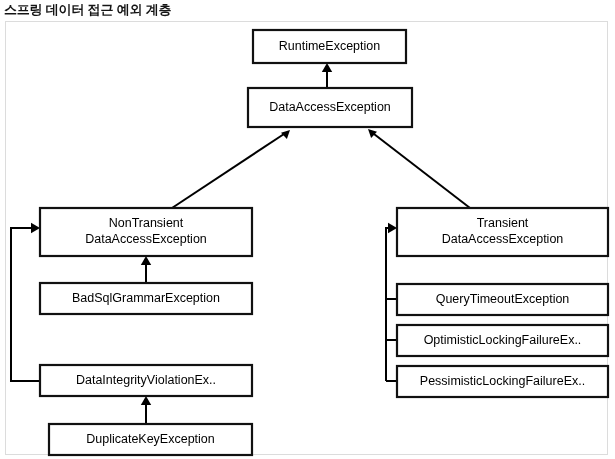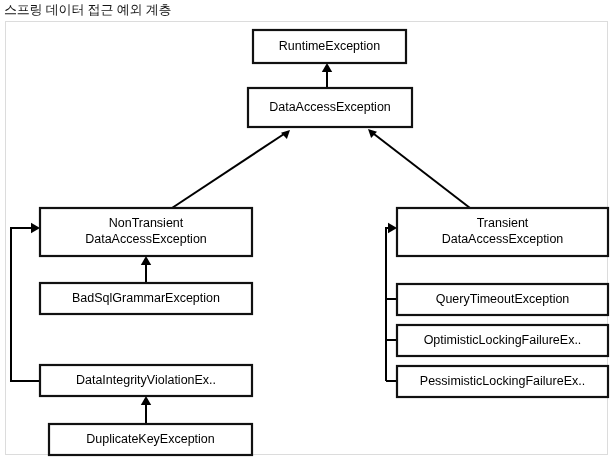--- a/index.html
+++ b/index.html
@@ -17,21 +17,21 @@
   #page {
     position: relative;
     width: 615px;
     height: 459px;
   }
   #diagram-title {
     position: absolute;
     left: 4px;
     top: 1px;
     font-size: 13px;
-    font-weight: normal;
+    font-weight: bold;
     letter-spacing: -0.2px;
     line-height: 18px;
     color: #141414;
     white-space: nowrap;
     text-align: right;
   }
   #diagram-frame {
     position: absolute;
     left: 5px;
     top: 21px;

